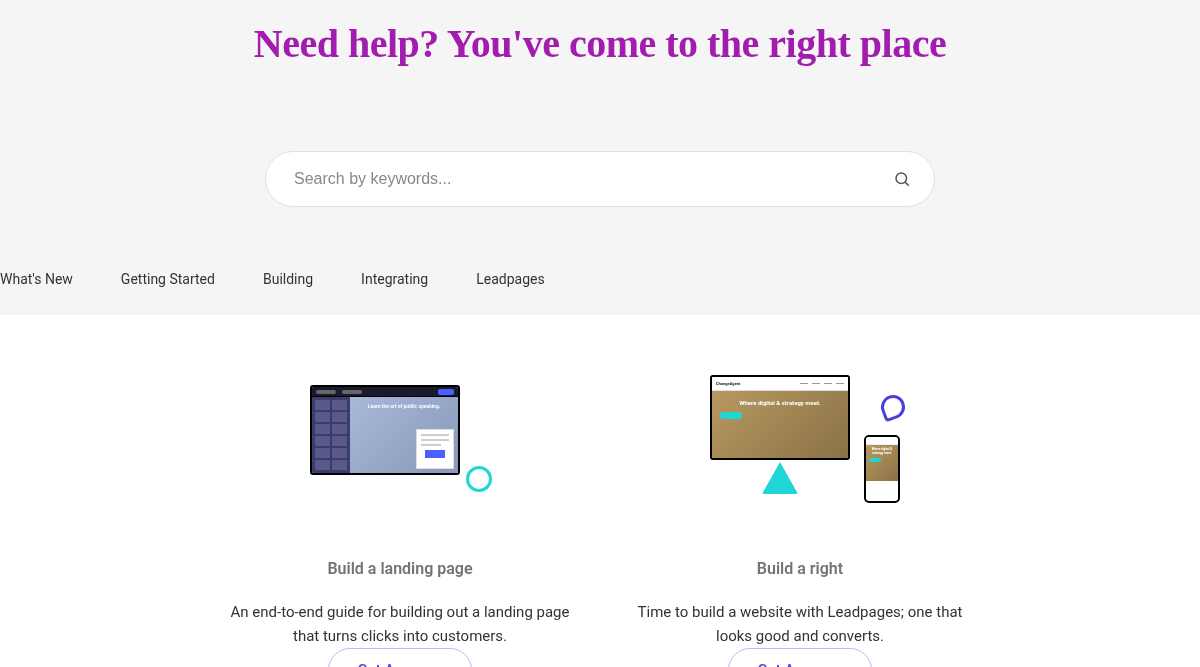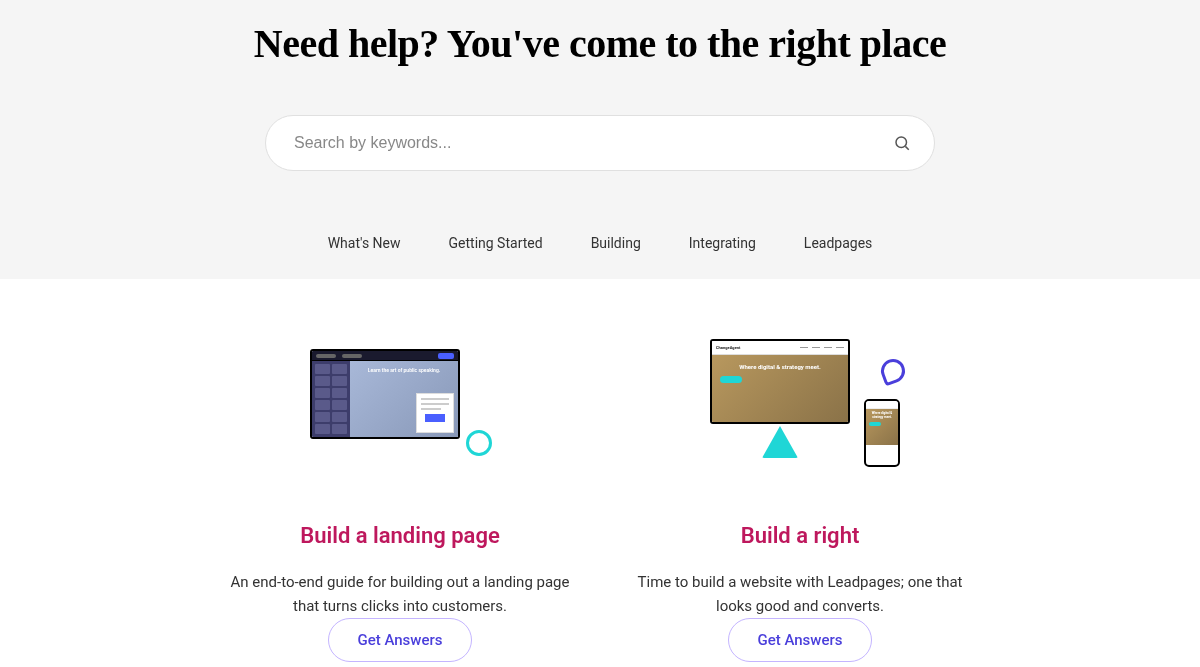--- a/index.html
+++ b/index.html
@@ -14,26 +14,26 @@
     }
     .hero {
       background: #f5f5f5;
       padding: 20px 0 0 0;
     }
     .page-title {
       font-family: Georgia, 'Times New Roman', serif;
       font-size: 40px;
       font-weight: 600;
       text-align: center;
-      color: #000000;
+      color: #a21caf;
       letter-spacing: -0.5px;
     }
     .search-container {
       max-width: 670px;
-      margin: 48px auto 0 auto;
+      margin: 84px auto 0 auto;
       position: relative;
     }
     .search-input {
       width: 100%;
       padding: 18px 60px 18px 28px;
       border: 1px solid #e0e0e0;
       border-radius: 40px;
       font-size: 16px;
       color: #333;
       background: #ffffff;
@@ -46,21 +46,20 @@
       position: absolute;
       right: 24px;
       top: 50%;
       transform: translateY(-50%);
       width: 18px;
       height: 18px;
       color: #555;
     }
     .nav-tabs {
       display: flex;
-      justify-content: center;
       gap: 48px;
       padding: 64px 0 28px 0;
     }
     .nav-tab {
       font-size: 14px;
       color: #333;
       cursor: pointer;
       text-decoration: none;
     }
     .cards {
@@ -77,23 +76,23 @@
       text-align: center;
     }
     .card-illustration {
       height: 130px;
       display: flex;
       align-items: center;
       justify-content: center;
       position: relative;
     }
     .card-title {
-      font-size: 22px;
+      font-size: 16px;
       font-weight: 600;
-      color: #be185d;
+      color: #737373;
       margin-top: 54px;
       margin-bottom: 22px;
     }
     .card-description {
       font-size: 15px;
       color: #333;
       line-height: 1.6;
     }
     .card-button {
       display: inline-block;

